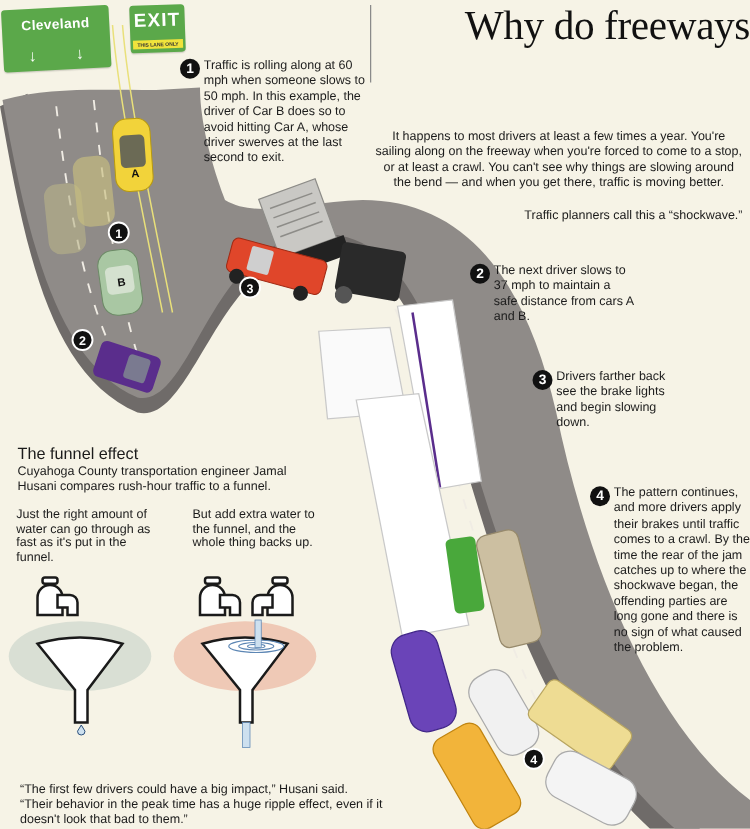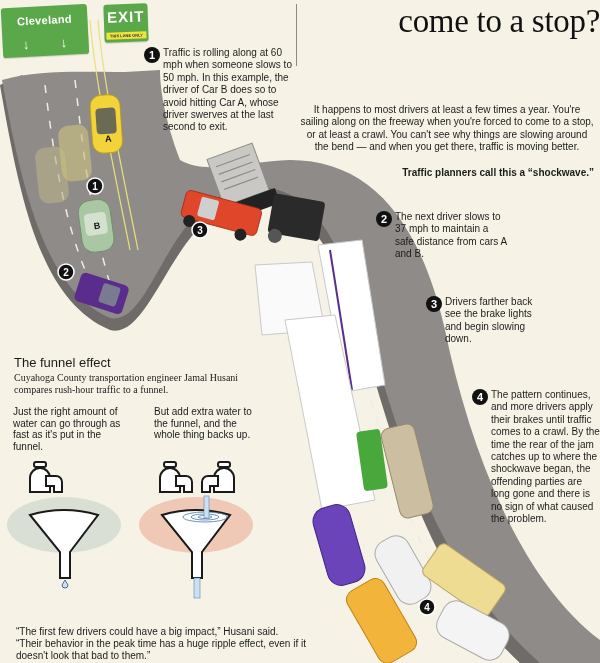--- a/index.html
+++ b/index.html
@@ -23,25 +23,25 @@
   
   .badge { display:inline-flex; align-items:center; justify-content:center; width:15px; height:15px; border-radius:50%; background:#111; color:#fff; font-weight:bold; font-size:10px; border: 1.5px solid #fff; }
   .note { position:absolute; font-size:10px; line-height:12.4px; color:#1c1c1c; }
   .note .badge { position:absolute; left:0; top:0; width:16px; height:16px; border:none; font-size:11px; }
   .note .txt { padding-left:19px; display:block; }
 
   
   .title { position:absolute; left:300px; top:4px; width:300px; font-family:"Liberation Serif","DejaVu Serif",serif; font-size:33px; line-height:35px; text-align:right; color:#111; letter-spacing:-.3px; }
   .vrule { position:absolute; left:296px; top:4px; width:1px; height:62px; background:#8a8a8a; }
   .intro { position:absolute; left:300px; top:104px; width:294px; font-size:10px; line-height:12.4px; text-align:center; }
-  .intro-bold { position:absolute; left:300px; top:167px; width:294px; font-size:10px; font-weight:bold; text-align:right; }
+  .intro-bold { position:absolute; left:300px; top:167px; width:294px; font-size:10px; font-weight:normal; text-align:right; }
 
   
   .fe-title { position:absolute; left:14px; top:355px; font-size:13px; font-weight:normal; }
-  .fe-desc { position:absolute; left:14px; top:372px; width:230px; font-size:10px; line-height:12px;font-family:Liberation Serif, serif; }
+  .fe-desc { position:absolute; left:14px; top:372px; width:230px; font-size:10px; line-height:12px; }
   .fe-col { position:absolute; font-size:10px; line-height:11.6px; font-weight:normal; width:100px; }
   .quote { position:absolute; left:16px; top:626px; width:290px; font-size:10px; line-height:12px; }
   .credit { position:absolute; left:134px; top:644px; font-family:Liberation Sans, sans-serif; font-size:7px; font-weight:bold; letter-spacing:.2px; color:#333;margin-top:20px; }
 
   svg { position:absolute; left:0; top:0; }
 </style>
 </head>
 <body>
 
 <svg width="600" height="663" viewBox="0 0 600 663">
@@ -181,21 +181,21 @@
   <span class="arr" style="left:20px">↓</span>
   <span class="arr" style="left:58px">↓</span>
 </div>
 <div class="sign sign-exit">
   <div class="name">EXIT</div>
   <div class="tag">THIS LANE ONLY</div>
 </div>
 
 <div class="vrule"></div>
 <div class="title">
-  <div>come to a stop?</div>
+  <div>Why do freeways</div>
 </div>
 <div class="intro">It happens to most drivers at least a few times a year. You're sailing along on the freeway when you're forced to come to a stop, or at least a crawl. You can't see why things are slowing around the bend — and when you get there, traffic is moving better.</div>
 <div class="intro-bold">Traffic planners call this a “shockwave.”</div>
 
 <div class="note" style="left:144px; top:47px; width:152px;">
   <span class="badge">1</span>
   <span class="txt">Traffic is rolling along at 60 mph when someone slows to 50 mph. In this example, the driver of Car B does so to avoid hitting Car A, whose driver swerves at the last second to exit.</span>
 </div>
 <div class="note" style="left:376px; top:211px; width:132px;">
   <span class="badge">2</span>

